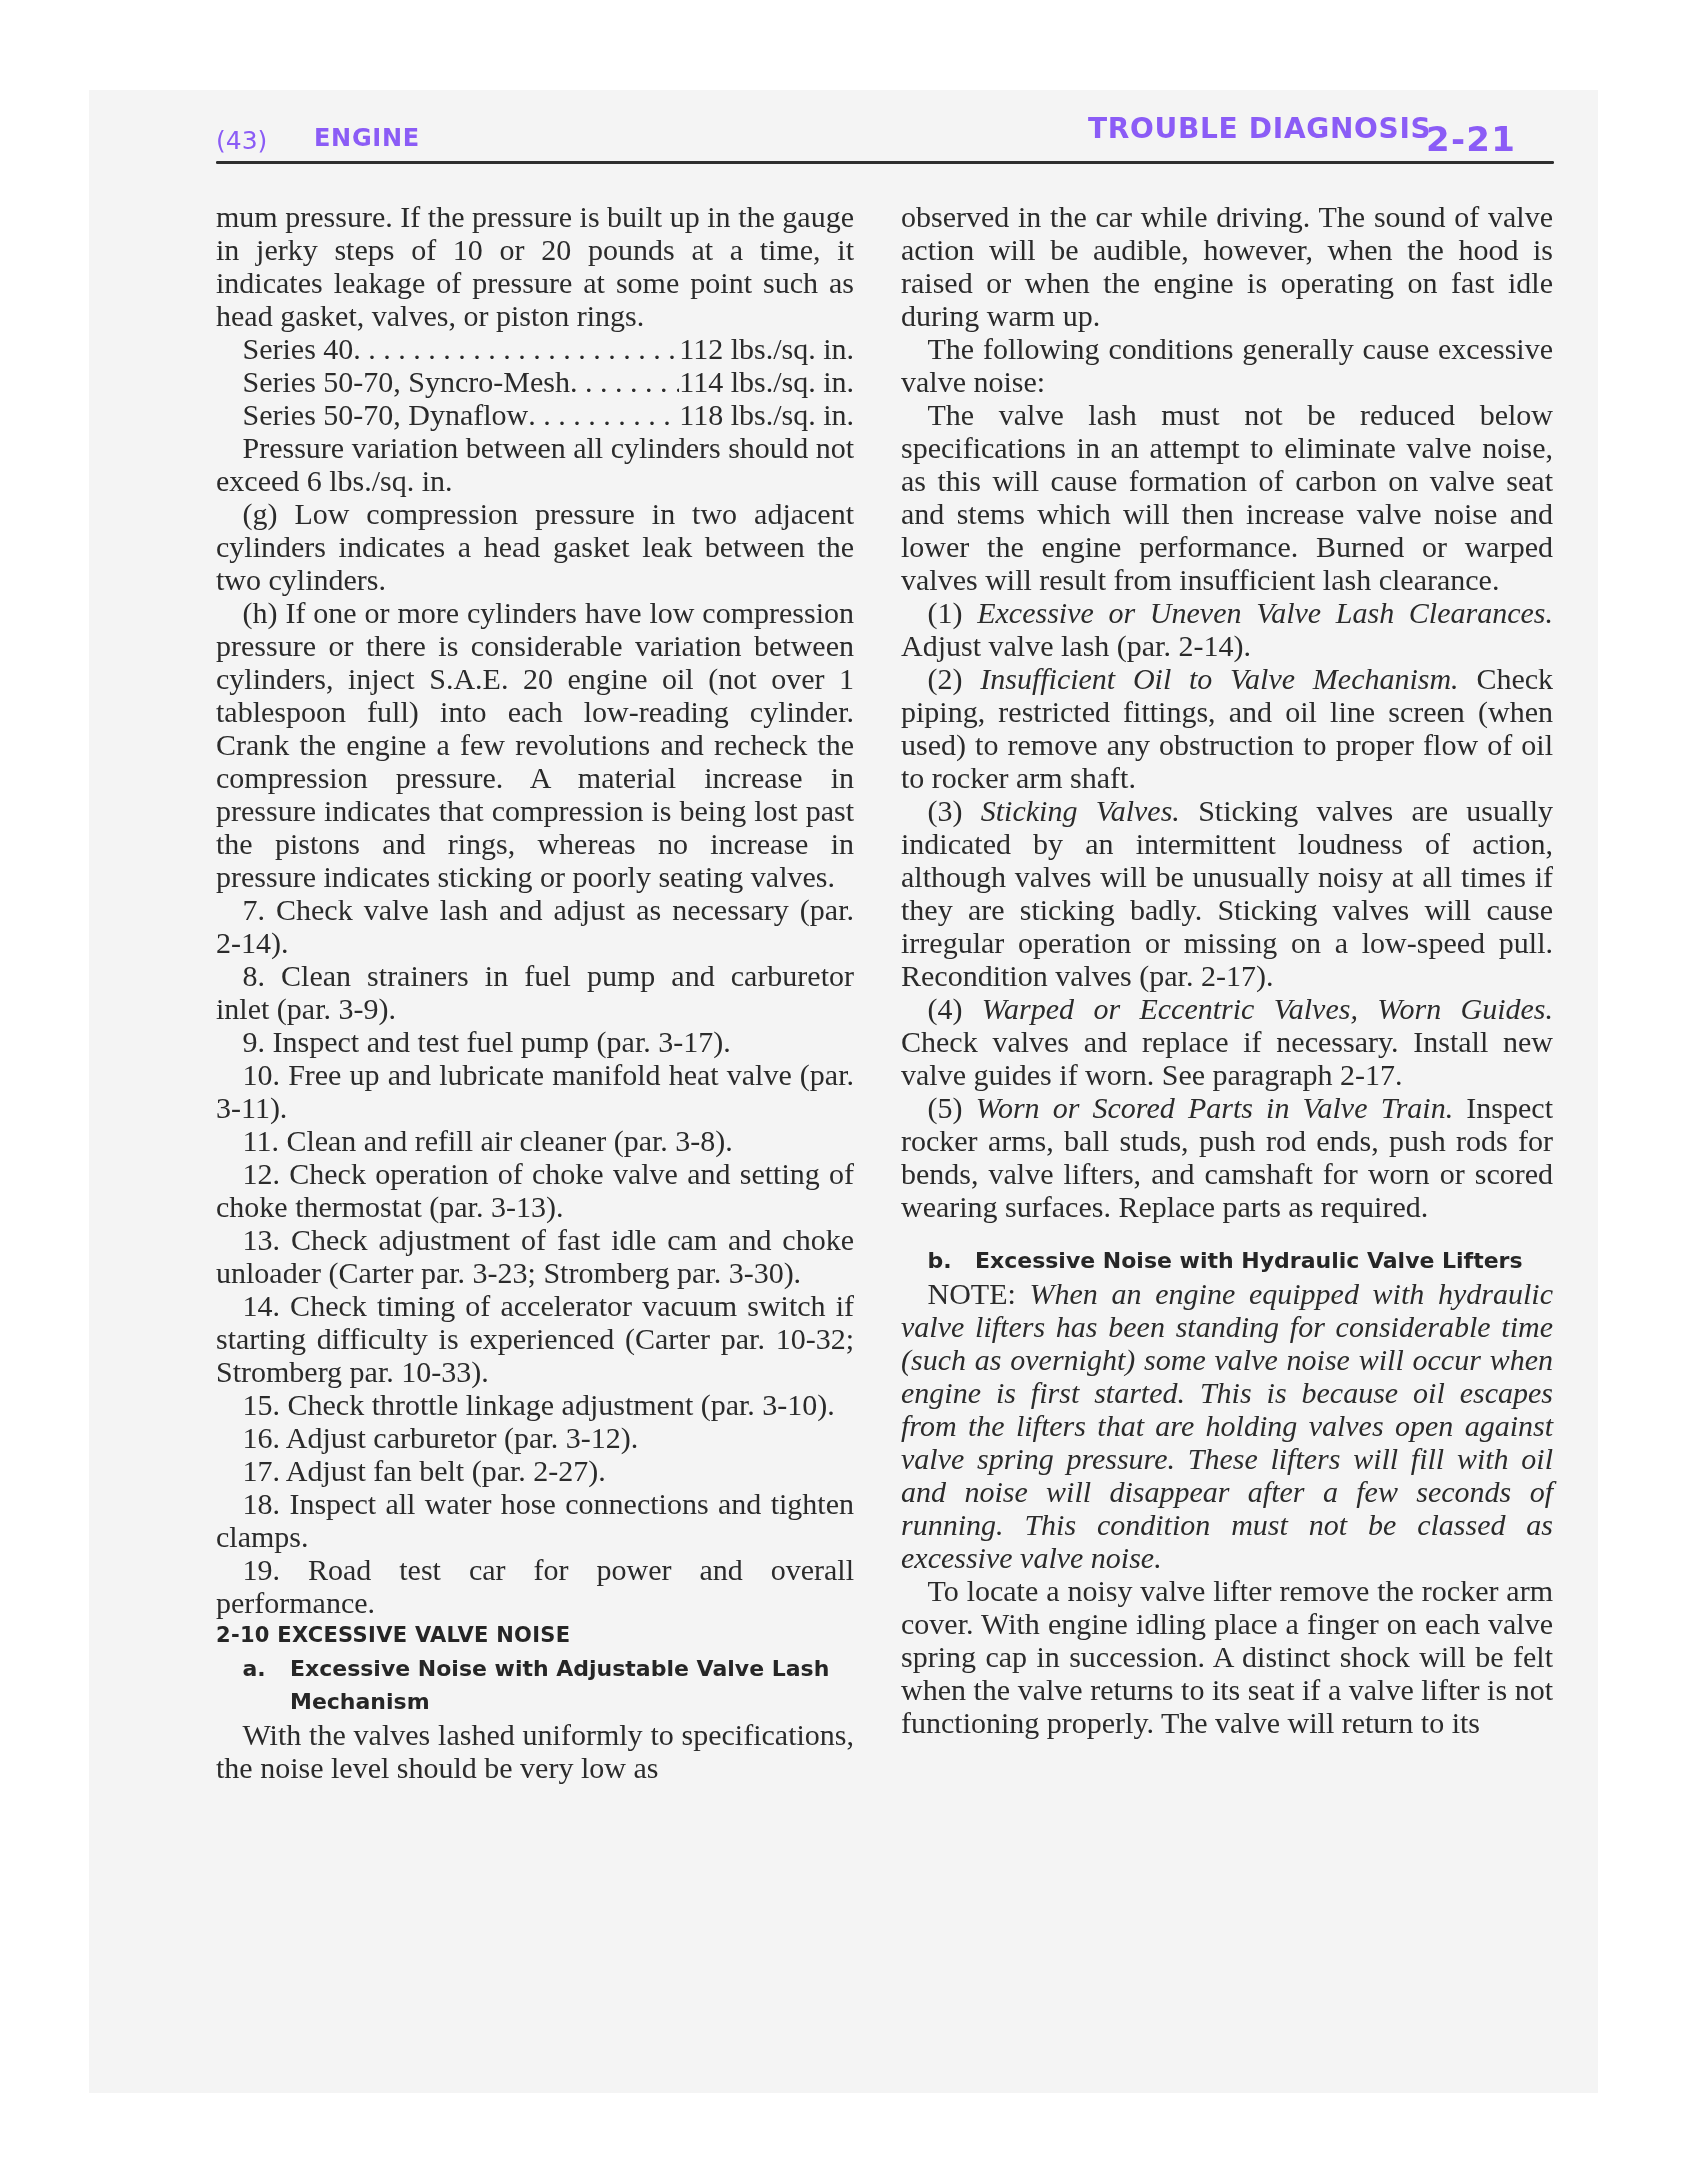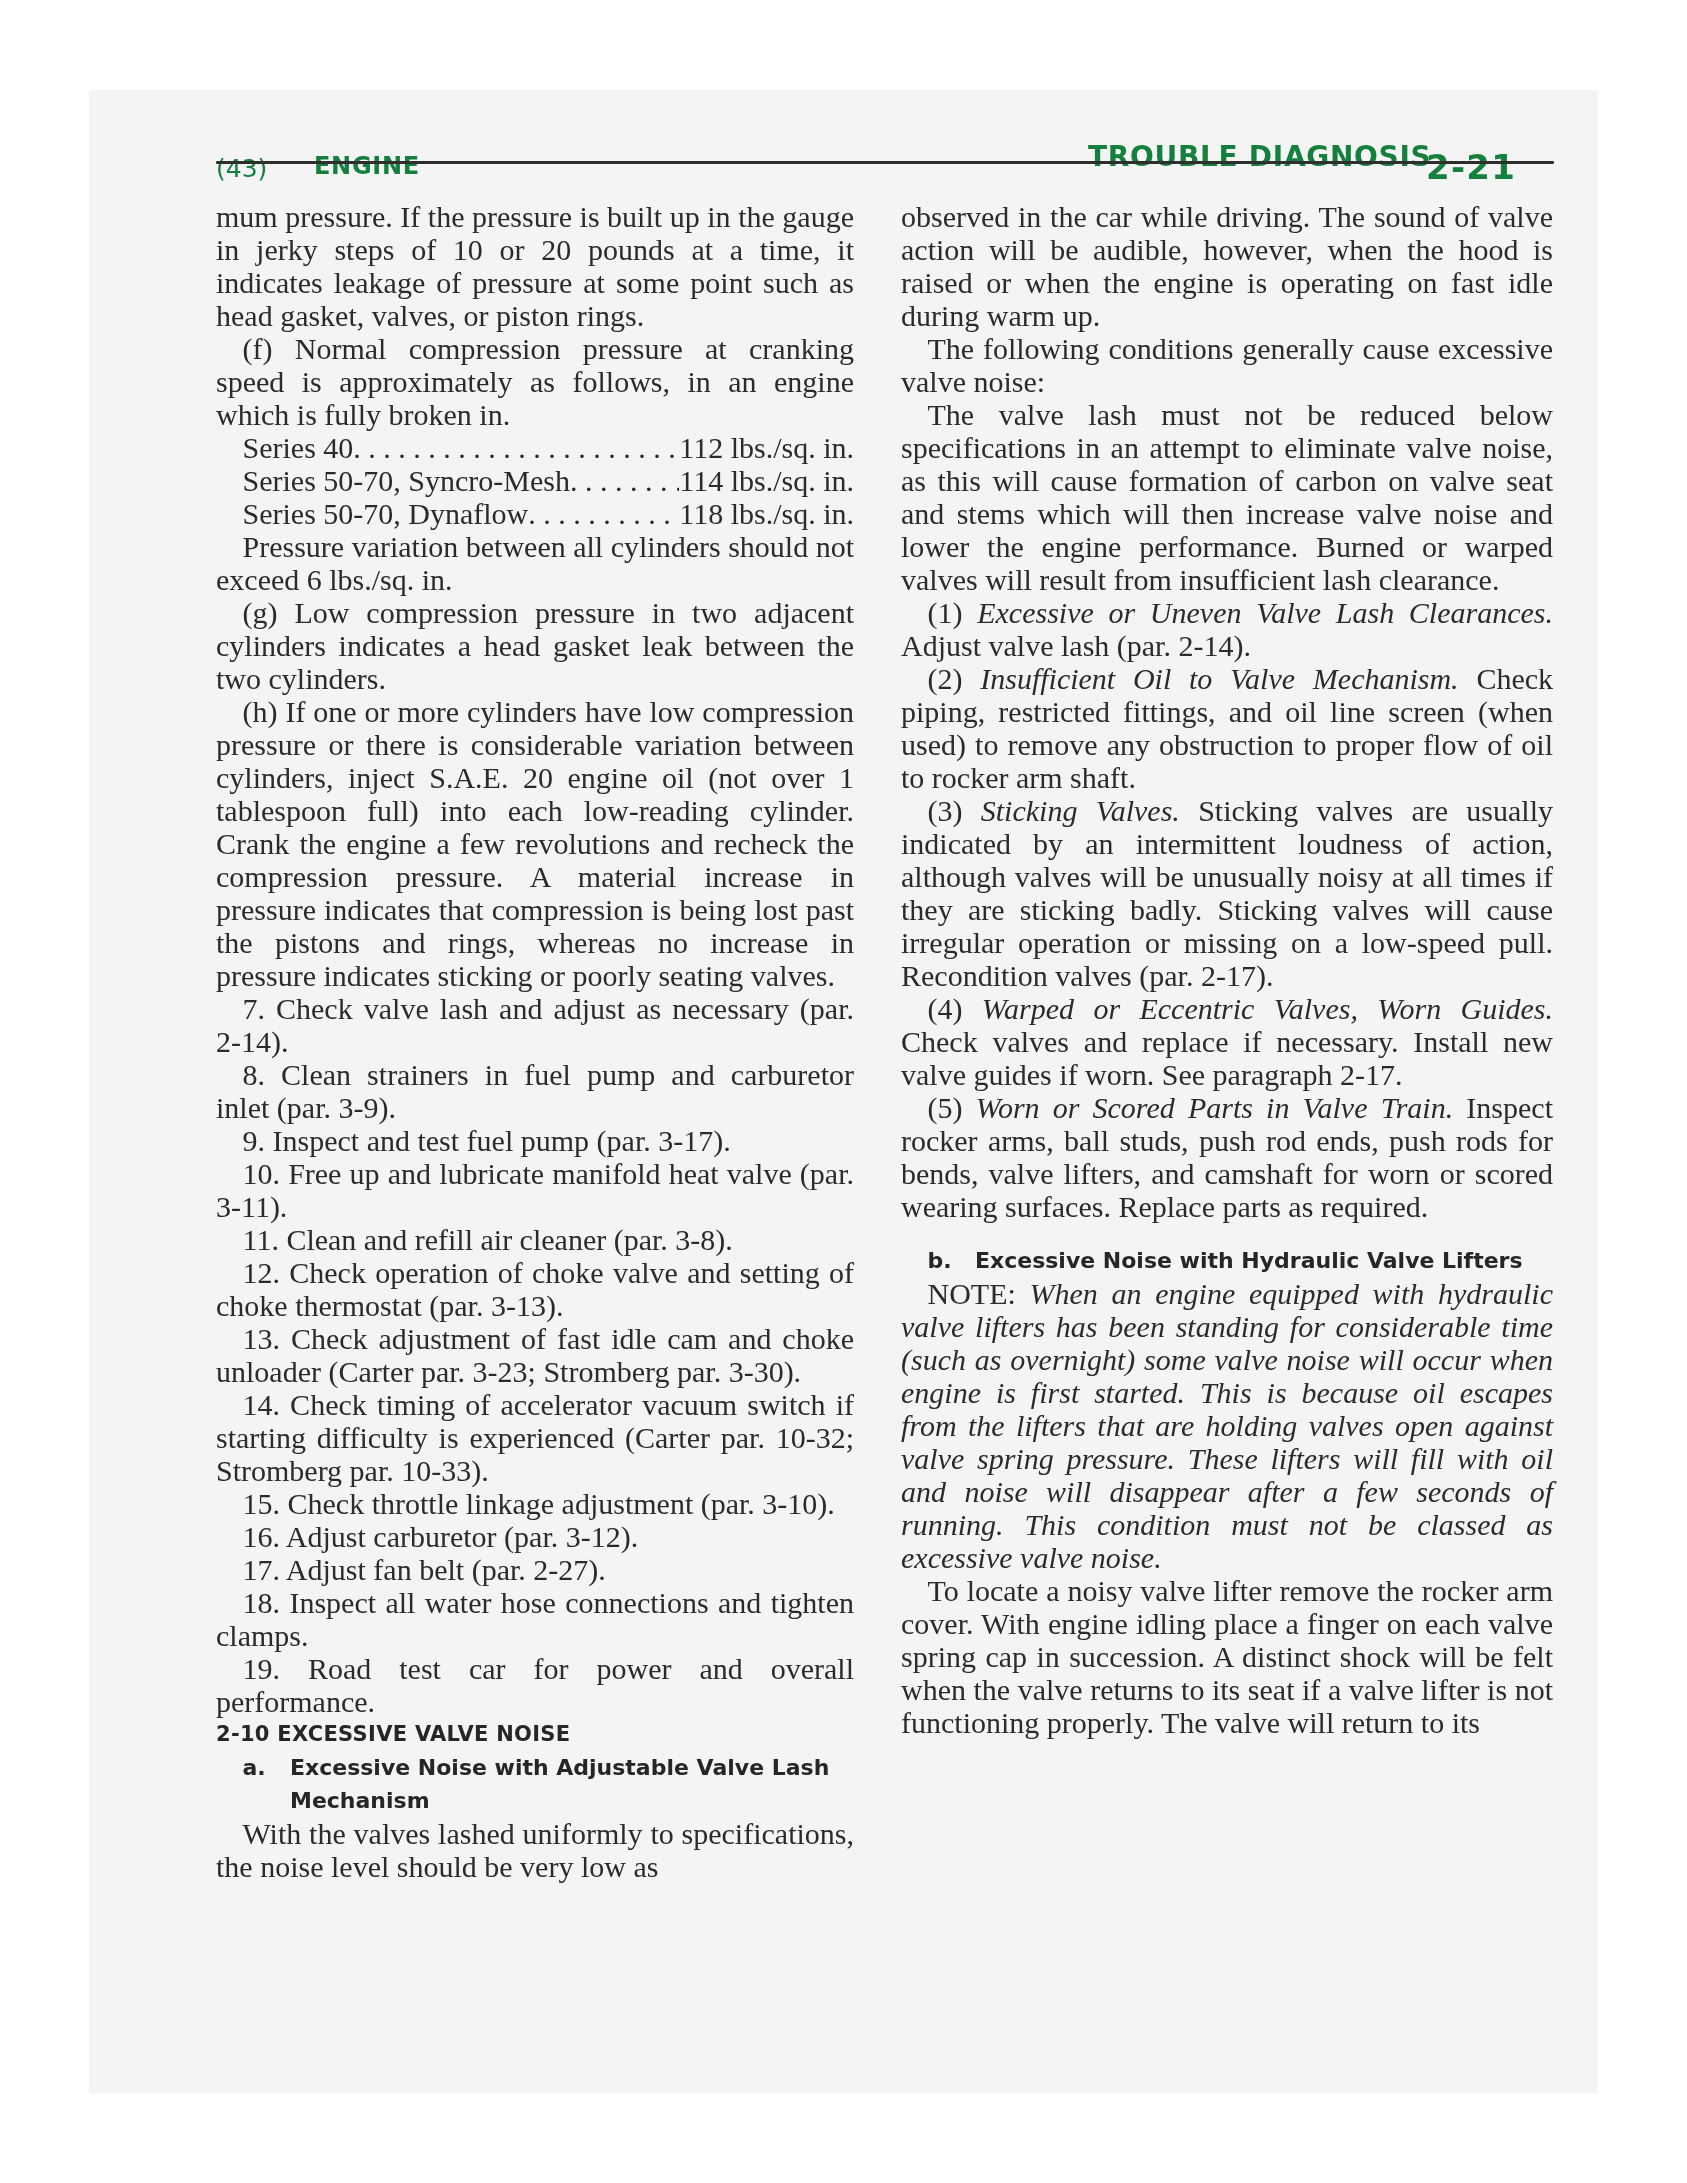--- a/index.html
+++ b/index.html
@@ -1,21 +1,21 @@
 <!DOCTYPE html>
 <html style="font-size:10.6px"><head>
 <meta charset="utf-8">
 <style>
   html, body { margin:0; padding:0; background:#ffffff; }
   body { width:1687px; height:2183px; position:relative; overflow:hidden; }
   .scan {
     position:absolute; left:89px; top:90px; width:1509px; height:2003px;
     background:#f4f4f4;
   }
-  .hdr { position:absolute; top:123px; font-family:"DejaVu Sans", sans-serif; font-weight:bold; color:#15803d;margin-top:28px; }
+  .hdr { position:absolute; top:123px; font-family:"DejaVu Sans", sans-serif; font-weight:bold; color:#8b5cf6; }
   .hdr-num { left:216px; font-size:25px; font-weight:normal; font-family:"DejaVu Sans", sans-serif; top:126px; }
   .hdr-engine { left:314px; font-size:24px; letter-spacing:0.7px; top:124px; }
   .hdr-trouble { left:1088px; font-size:28px; letter-spacing:0.7px; top:112px; }
   .hdr-page { left:1426px; font-size:34px; top:119px; letter-spacing:1.3px; }
   .rule { position:absolute; left:216px; top:161px; width:1338px; height:3.3px; background:#2e2e2e; border-radius:1.3px; }
   .col {
     position:absolute; top:200px;
     font-family:"Liberation Serif", "DejaVu Serif", serif;
     font-size:30px; line-height:33px; color:#2b2b2b;
     text-align:justify;
@@ -48,21 +48,20 @@
 <div class="scan"></div>
 
 <div class="hdr hdr-num">(43)</div>
 <div class="hdr hdr-engine">ENGINE</div>
 <div class="hdr hdr-trouble">TROUBLE DIAGNOSIS</div>
 <div class="hdr hdr-page">2-21</div>
 <div class="rule"></div>
 
 <div class="col left">
   <p class="noindent">mum pressure. If the pressure is built up in the gauge in jerky steps of 10 or 20 pounds at a time, it indicates leakage of pressure at some point such as head gasket, valves, or piston rings.</p>
-  <p>(f) Normal compression pressure at cranking speed is approximately as follows, in an engine which is fully broken in.</p>
   <div class="spec">
     <span class="lbl">Series 40</span>
     <span class="dots"></span>
     <span class="val">112 lbs./sq. in.</span>
   </div>
   <div class="spec">
     <span class="lbl">Series 50-70, Syncro-Mesh</span>
     <span class="dots"></span>
     <span class="val">114 lbs./sq. in.</span>
   </div>

